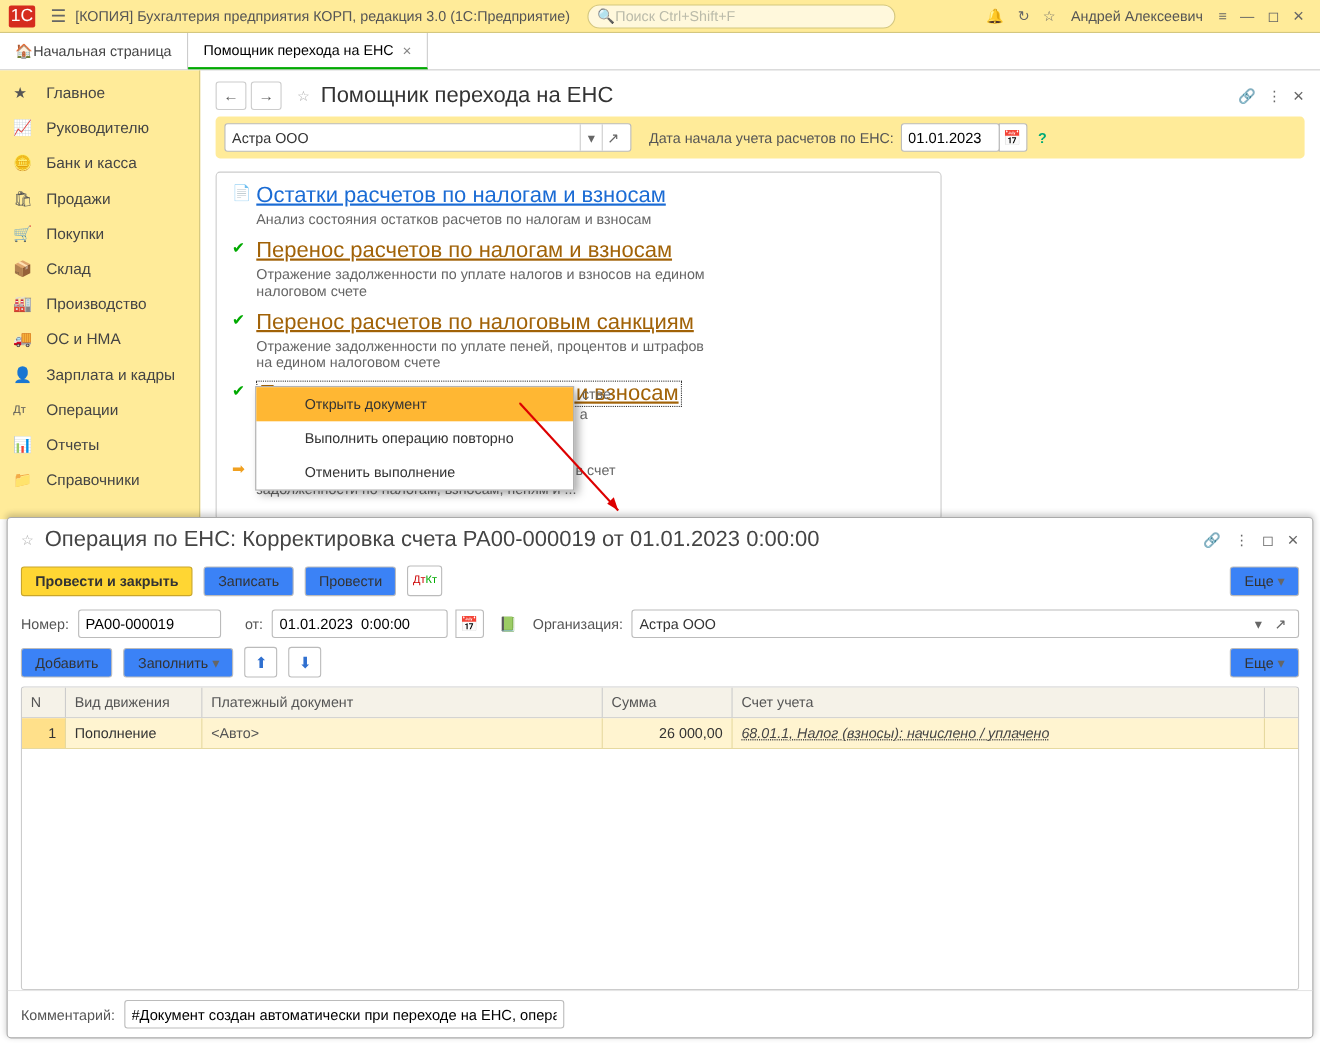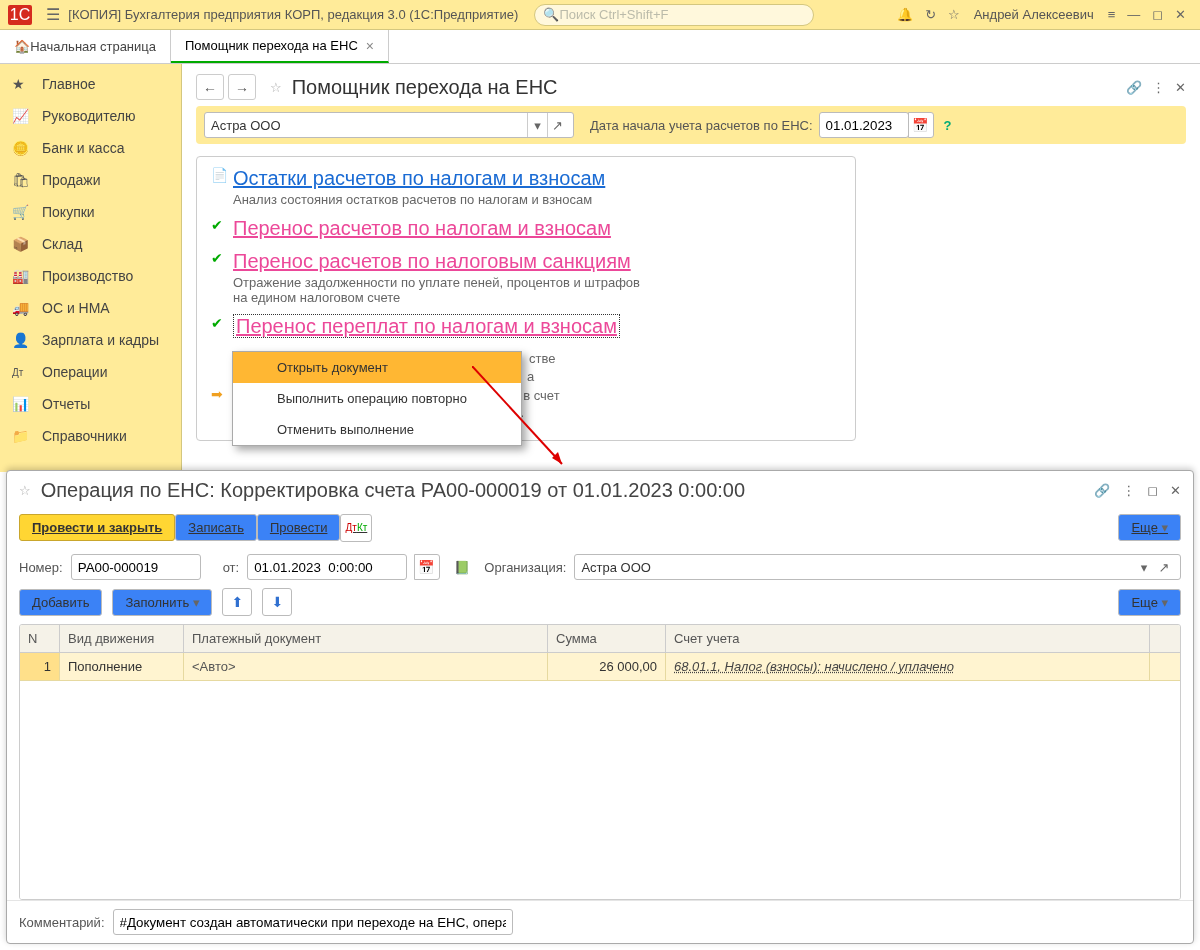--- a/index.html
+++ b/index.html
@@ -40,37 +40,37 @@
 .combo .drop, .combo .ext { width:20px; border-left:1px solid #ccc; text-align:center; color:#666; height:100%; display:inline-flex; align-items:center; justify-content:center; cursor:pointer;}
 .yellow-row .lbl { margin-left: 16px; color:#555;}
 .date-inp { width: 90px; background:#fff; border:1px solid #bbb; height:26px; padding:0 6px; margin-left:6px; border-radius:3px;}
 .date-btn { width:26px; height:26px; border:1px solid #bbb; background:#fff; margin-left:-1px; border-radius:0 3px 3px 0; cursor:pointer;}
 .help-q { color:#0a7; margin-left:10px; font-weight:bold; cursor:pointer;}
 
 .steps { margin: 12px 14px; border: 1px solid #ccc; border-radius: 4px; padding: 10px 14px; width: 660px; position:relative; }
 .step { display: flex; margin-bottom: 10px; }
 .step-icon { width: 22px; flex: none; color:#0a0; font-size:14px; }
 .step-body .st-link { color: #1a6bd4; text-decoration: underline; cursor:pointer; font-size:20px;}
-.step-body .st-link.green { color:#ec4899; }
+.step-body .st-link.green { color:#a16207; }
 .step-body .st-desc { color:#666; font-size:13px; margin-top:2px; max-width:420px;}
 .step.sel .st-link { border:1px dotted #333; padding:0 2px; }
 
 
 .ctx-menu { position:absolute; left:232px; top:351px; width:290px; background:#fff; border:1px solid #aaa; box-shadow:4px 4px 8px rgba(0,0,0,0.35); z-index:50;}
 .ctx-menu .ctx-item { padding:8px 44px; cursor:pointer; font-size:13px; }
 .ctx-menu .ctx-item.hi { background:#ffb733; }
 
 
 .lower-window { position:absolute; left:6px; right:6px; top:470px; bottom:6px; background:#fff; border:1px solid #aaa; box-shadow: 0 -2px 6px rgba(0,0,0,0.2); border-radius:4px; display:flex; flex-direction:column; }
 .lw-header { display:flex; align-items:center; padding:8px 12px;}
 .lw-header .star-icon { color:#aaa; margin-right:10px;}
 .lw-title { font-size:20px; color:#444; }
 .lw-header .hdr-right { margin-left:auto; display:flex; align-items:center; gap:12px; color:#666;}
 
-.lw-toolbar { display:flex; align-items:flex-start; padding: 4px 12px 10px 12px; gap:0;text-decoration:underline;}
+.lw-toolbar { display:flex; align-items:flex-end; padding: 4px 12px 10px 12px; gap:10px;}
 .btn { border:1px solid #bbb; background:#3b82f6; border-radius:3px; padding:5px 12px; cursor:pointer; font-size:13px; color:#333;}
 .btn-primary { background:#ffd633; border-color:#c9a62c; font-weight:bold;}
 .btn.more::after{ content:" \25BE"; color:#666;}
 .to-right { margin-left:auto; }
 .icon-btn { width:32px; height:28px; border:1px solid #bbb; background:#fff; border-radius:3px; display:inline-flex; align-items:center; justify-content:center; cursor:pointer; color:#45a;}
 
 .lw-fields { display:flex; align-items:center; padding: 2px 12px 8px 12px; gap:8px; }
 .lw-fields .fld-lbl { color:#555; }
 .input { border:1px solid #bbb; height:26px; padding:0 6px; border-radius:3px; }
 .input.w130{width:130px;} .input.w160{width:160px;}
@@ -215,20 +215,21 @@
         <div class="step-icon">📄</div>
         <div class="step-body">
           <span class="st-link">Остатки расчетов по налогам и взносам</span>
           <div class="st-desc">Анализ состояния остатков расчетов по налогам и взносам</div>
         </div>
       </div>
       <div class="step">
         <div class="step-icon">✔</div>
         <div class="step-body">
           <span class="st-link green">Перенос расчетов по налогам и взносам</span>
+          <div class="st-desc">Отражение задолженности по уплате налогов и взносов на едином налоговом счете</div>
         </div>
       </div>
       <div class="step">
         <div class="step-icon">✔</div>
         <div class="step-body">
           <span class="st-link green">Перенос расчетов по налоговым санкциям</span>
           <div class="st-desc">Отражение задолженности по уплате пеней, процентов и штрафов на едином налоговом счете</div>
         </div>
       </div>
       <div class="step sel">

